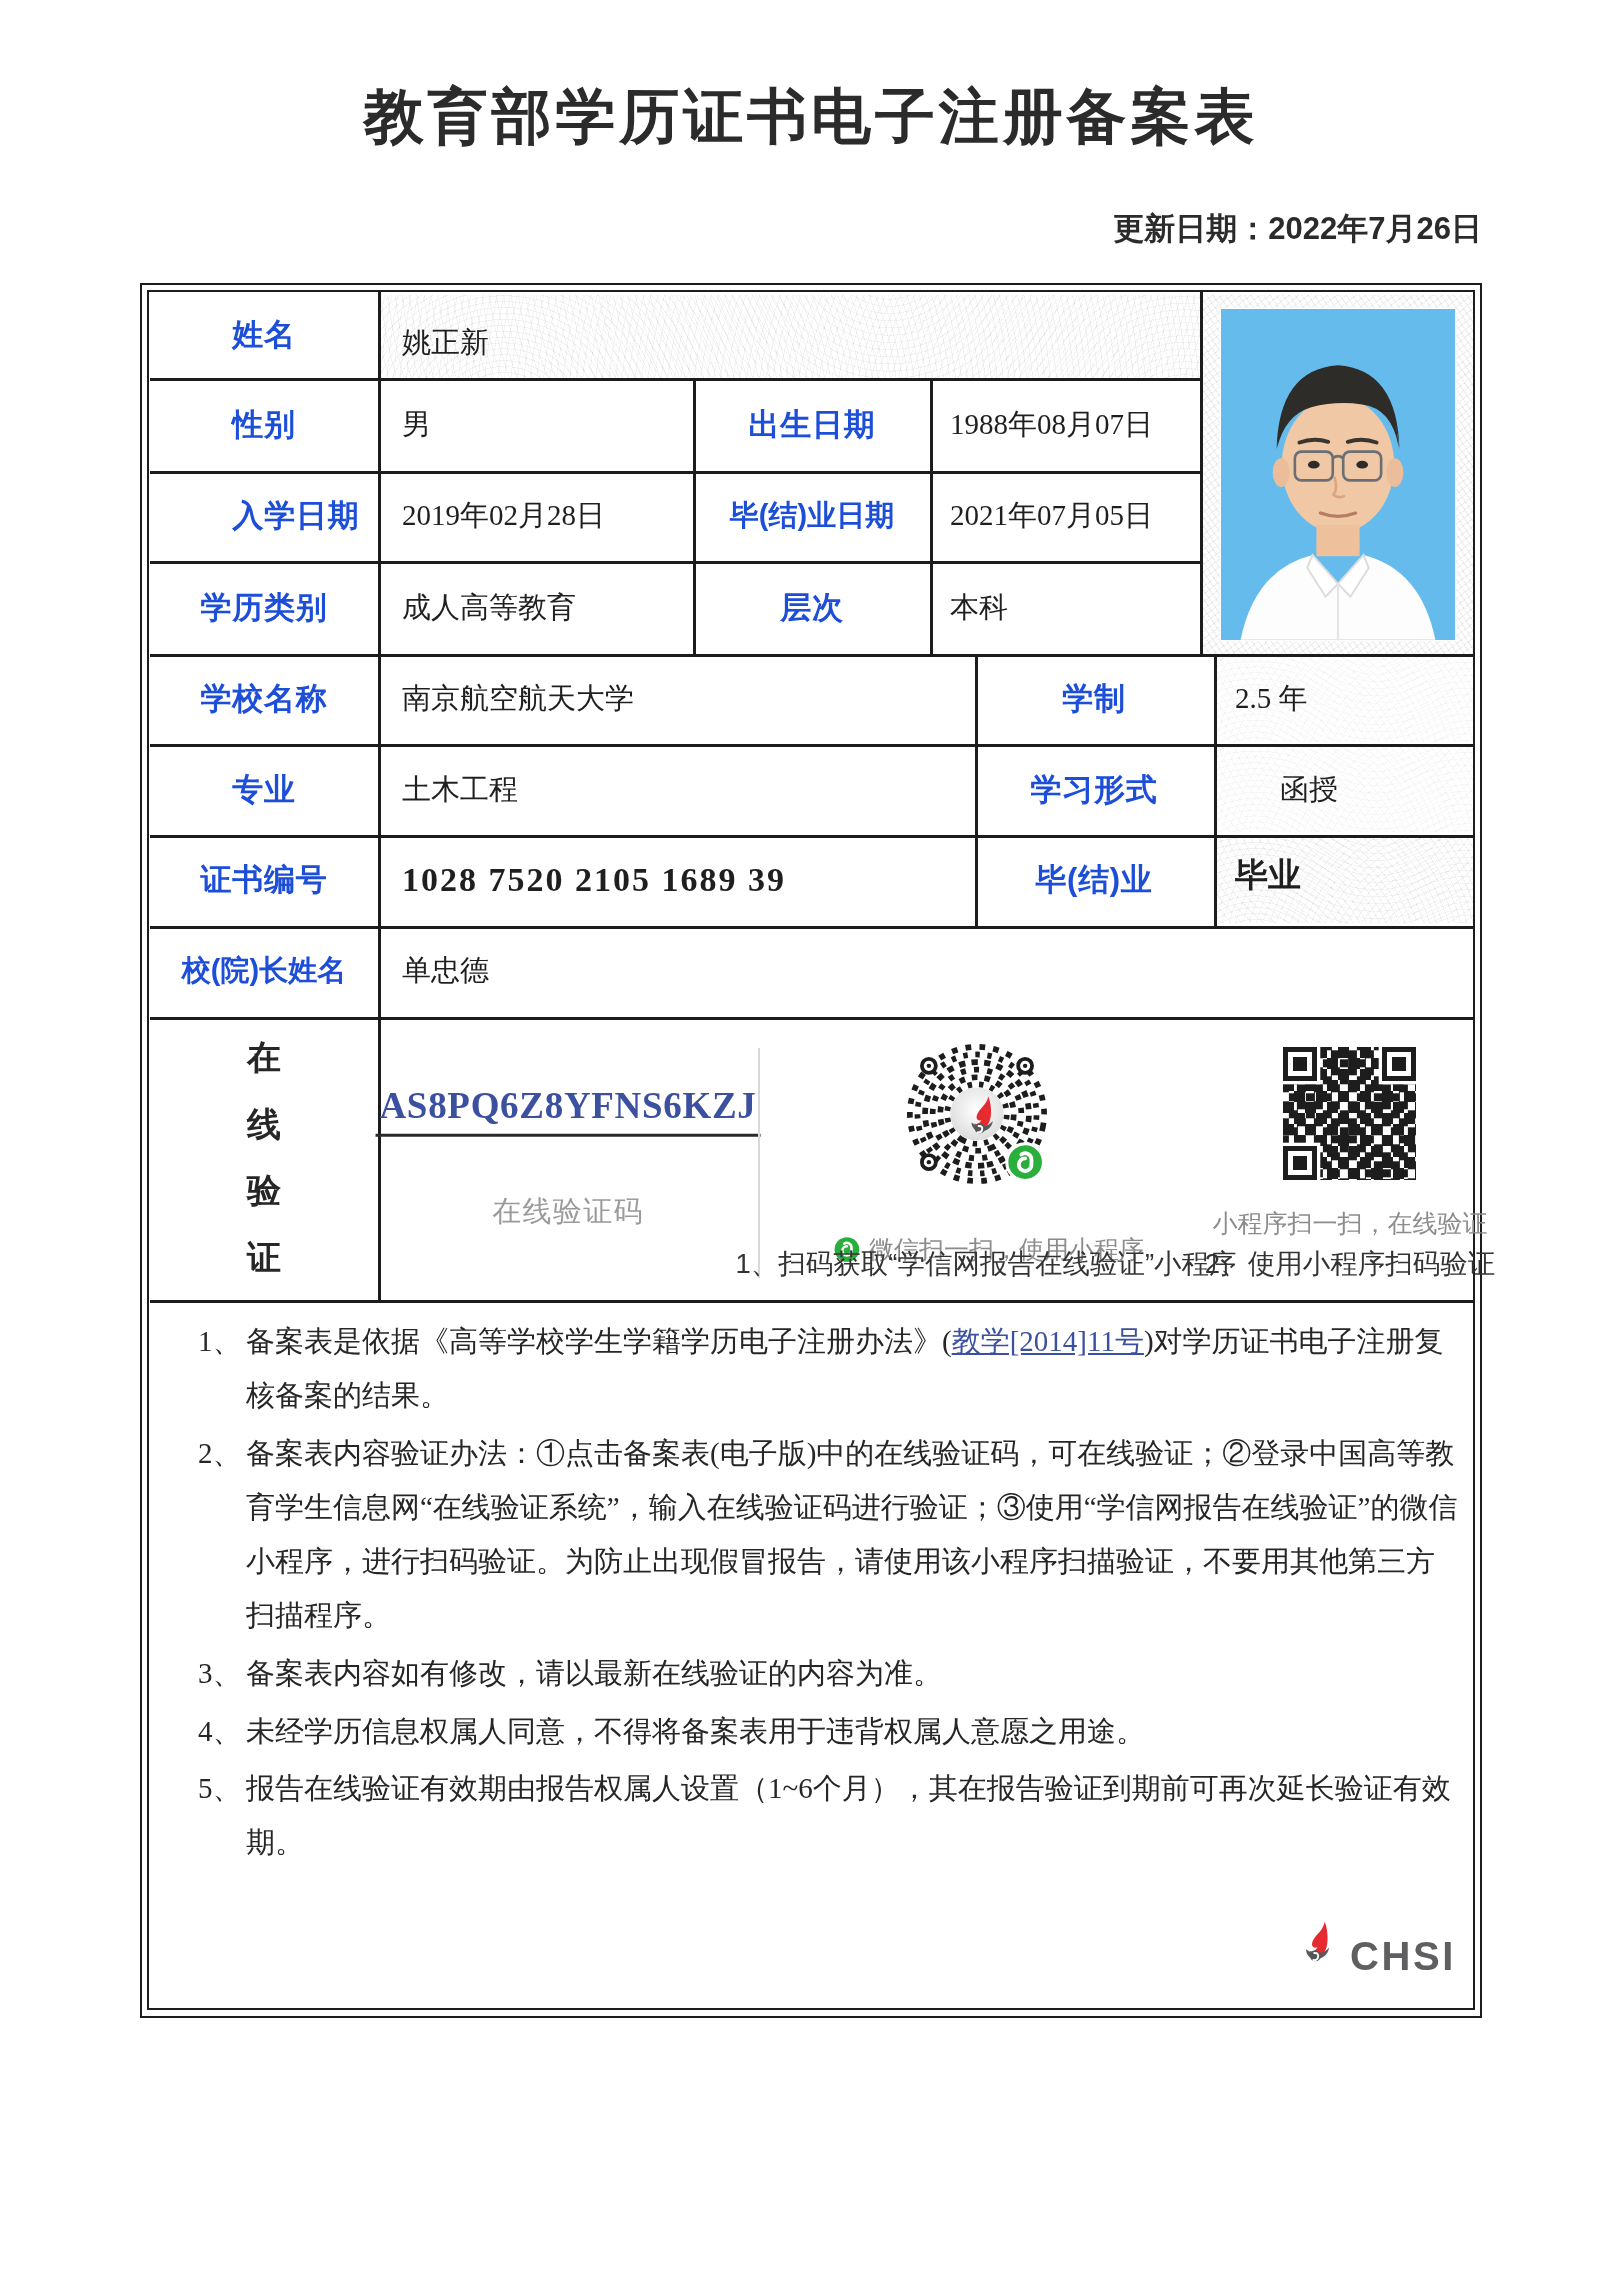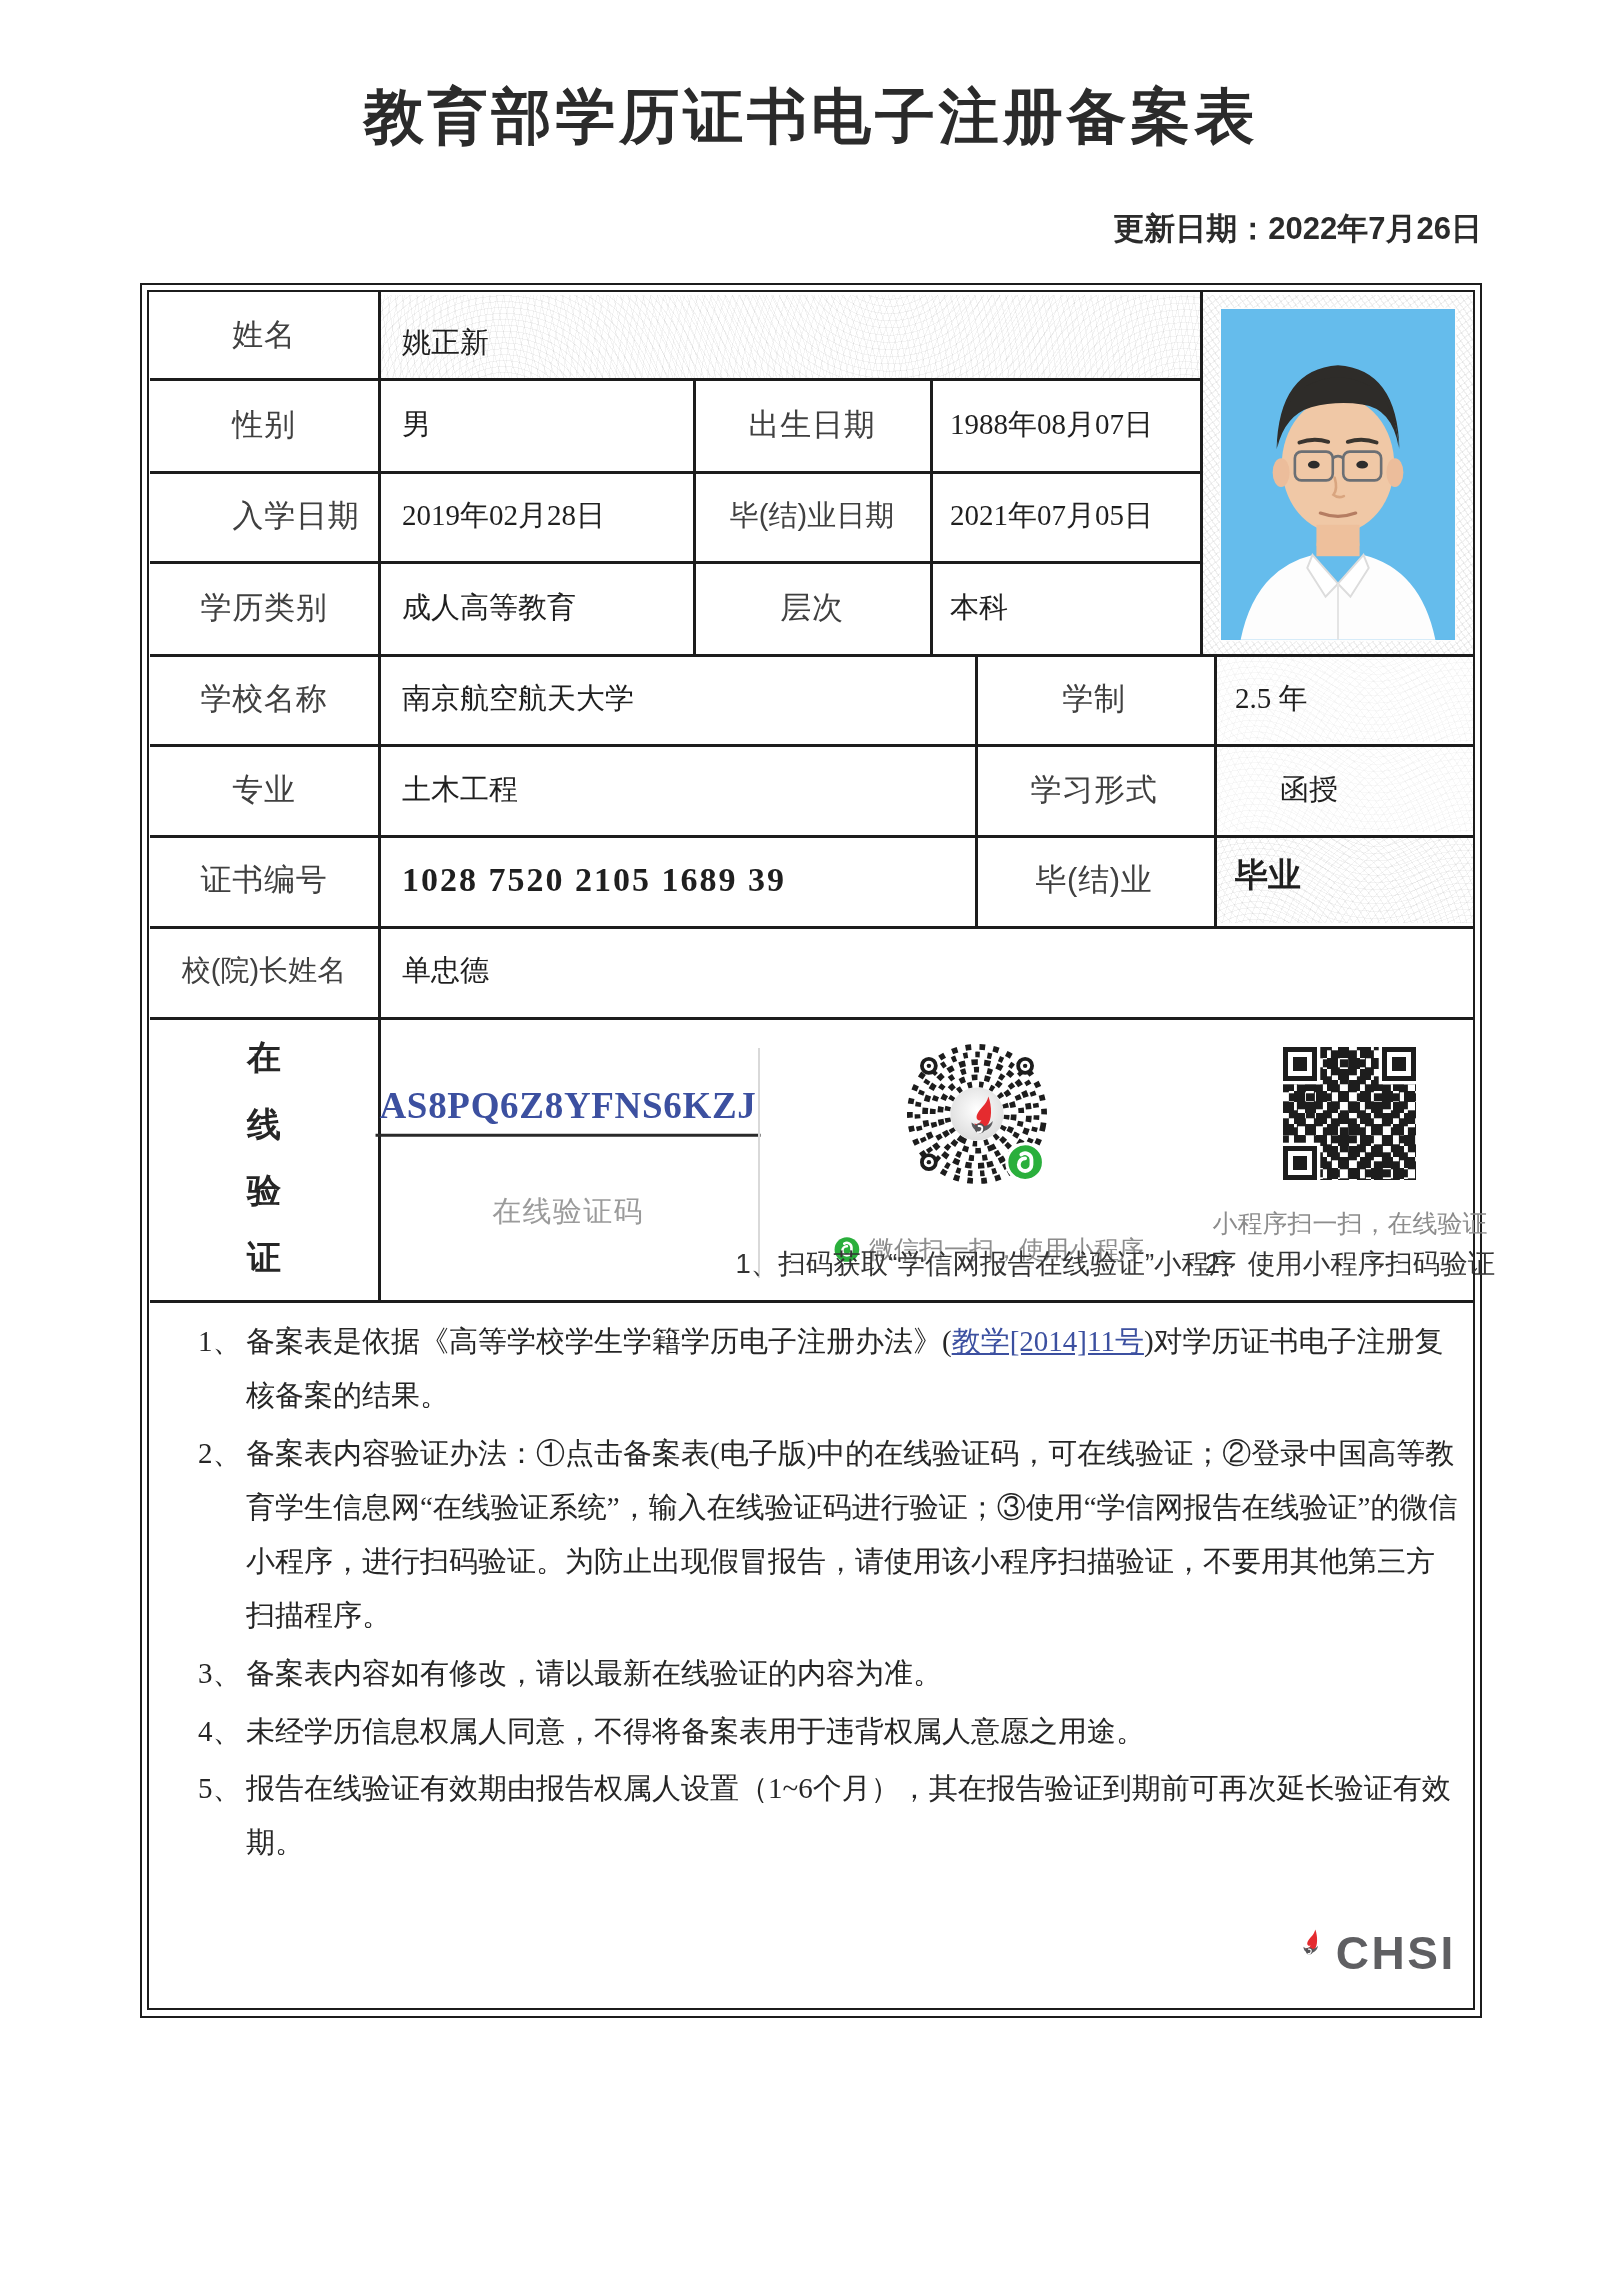--- a/index.html
+++ b/index.html
@@ -27,22 +27,22 @@
     background-image:
       repeating-radial-gradient(circle at 15% 165%, rgba(50,50,50,.06) 0 1px, transparent 1px 5.9px),
       repeating-radial-gradient(circle at 62% -65%, rgba(50,50,50,.055) 0 1px, transparent 1px 7.2px),
       repeating-radial-gradient(circle at 98% 175%, rgba(50,50,50,.05) 0 1px, transparent 1px 6.5px);}
   .g-faint{opacity:.55;}
   .g-hatch{background-image:
       repeating-linear-gradient(55deg, rgba(40,40,40,.065) 0 1.3px, transparent 1.3px 5.2px),
       repeating-linear-gradient(-38deg, rgba(40,40,40,.06) 0 1.3px, transparent 1.3px 5.9px);}
 
   
-  .lab{position:absolute;transform:translate(-50%,-50%);font-size:31px;font-weight:400;
-       color:#404040;white-space:nowrap;letter-spacing:0.7px;}
+  .lab{position:absolute;transform:translate(-50%,-50%);font-size:31px;font-weight:700;
+       color:#1d4ed8;white-space:nowrap;letter-spacing:0.7px;}
   .lab-sm{font-size:29px;letter-spacing:0;}
   .val{position:absolute;transform:translateY(-50%);font-size:29px;color:#1f1f1f;white-space:nowrap;
        font-family:"Liberation Serif","DejaVu Serif",serif;}
   .val-num{font-size:34px;letter-spacing:2px;font-weight:600;}
   .val-grad{font-size:33px;font-weight:700;}
 
   
   .photo-box{position:absolute;left:1221px;top:309px;width:234px;height:331px;background:#65bcec;
              box-shadow:0 0 0 1.3px #fdfdfd;}
   .photo-box svg{display:block;width:100%;height:100%;}
@@ -78,21 +78,21 @@
              font-family:"Liberation Serif","DejaVu Serif",serif;font-size:29px;color:#262626;
              line-height:54px;}
   .note-num{flex:none;width:48px;}
   .note-text{flex:1;}
   .doc-link{color:#3c50a0;text-decoration:underline;cursor:pointer;}
 
   
   .chsi{position:absolute;left:1299px;top:1896px;width:157px;height:86px;display:flex;
         align-items:flex-end;}
   .chsi svg{display:block;}
-  .chsi-text{font-size:46px;font-weight:800;color:#5f5f62;letter-spacing:2.6px;margin-left:12px;
+  .chsi-text{font-size:40px;font-weight:800;color:#5f5f62;letter-spacing:2.6px;margin-left:12px;
              line-height:1;padding-bottom:6.5px;}
 </style>
 </head>
 <body>
 
 <div class="page">
 
   <div class="doc-title">教育部学历证书电子注册备案表</div>
   <div class="update-date"><span>更新日期：</span><span>2022年7月26日</span></div>
 

